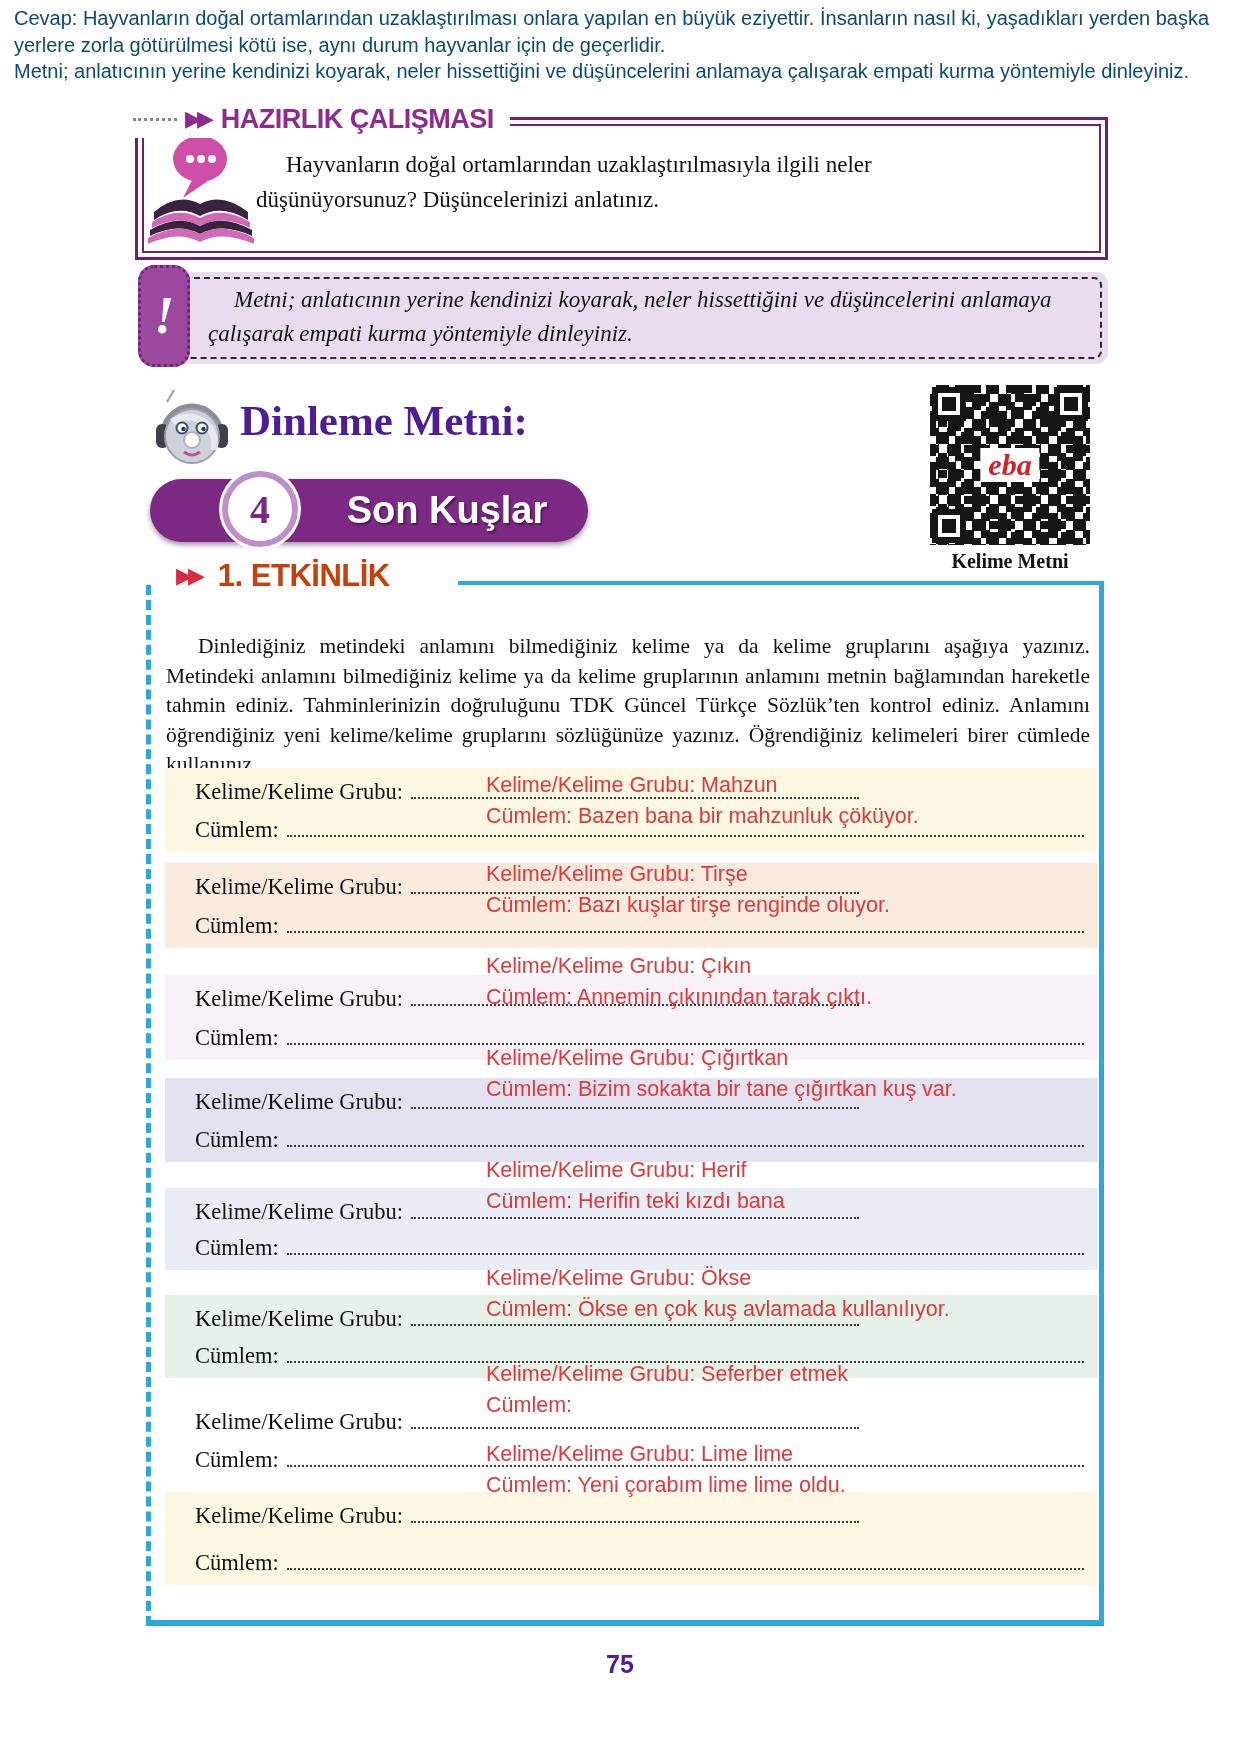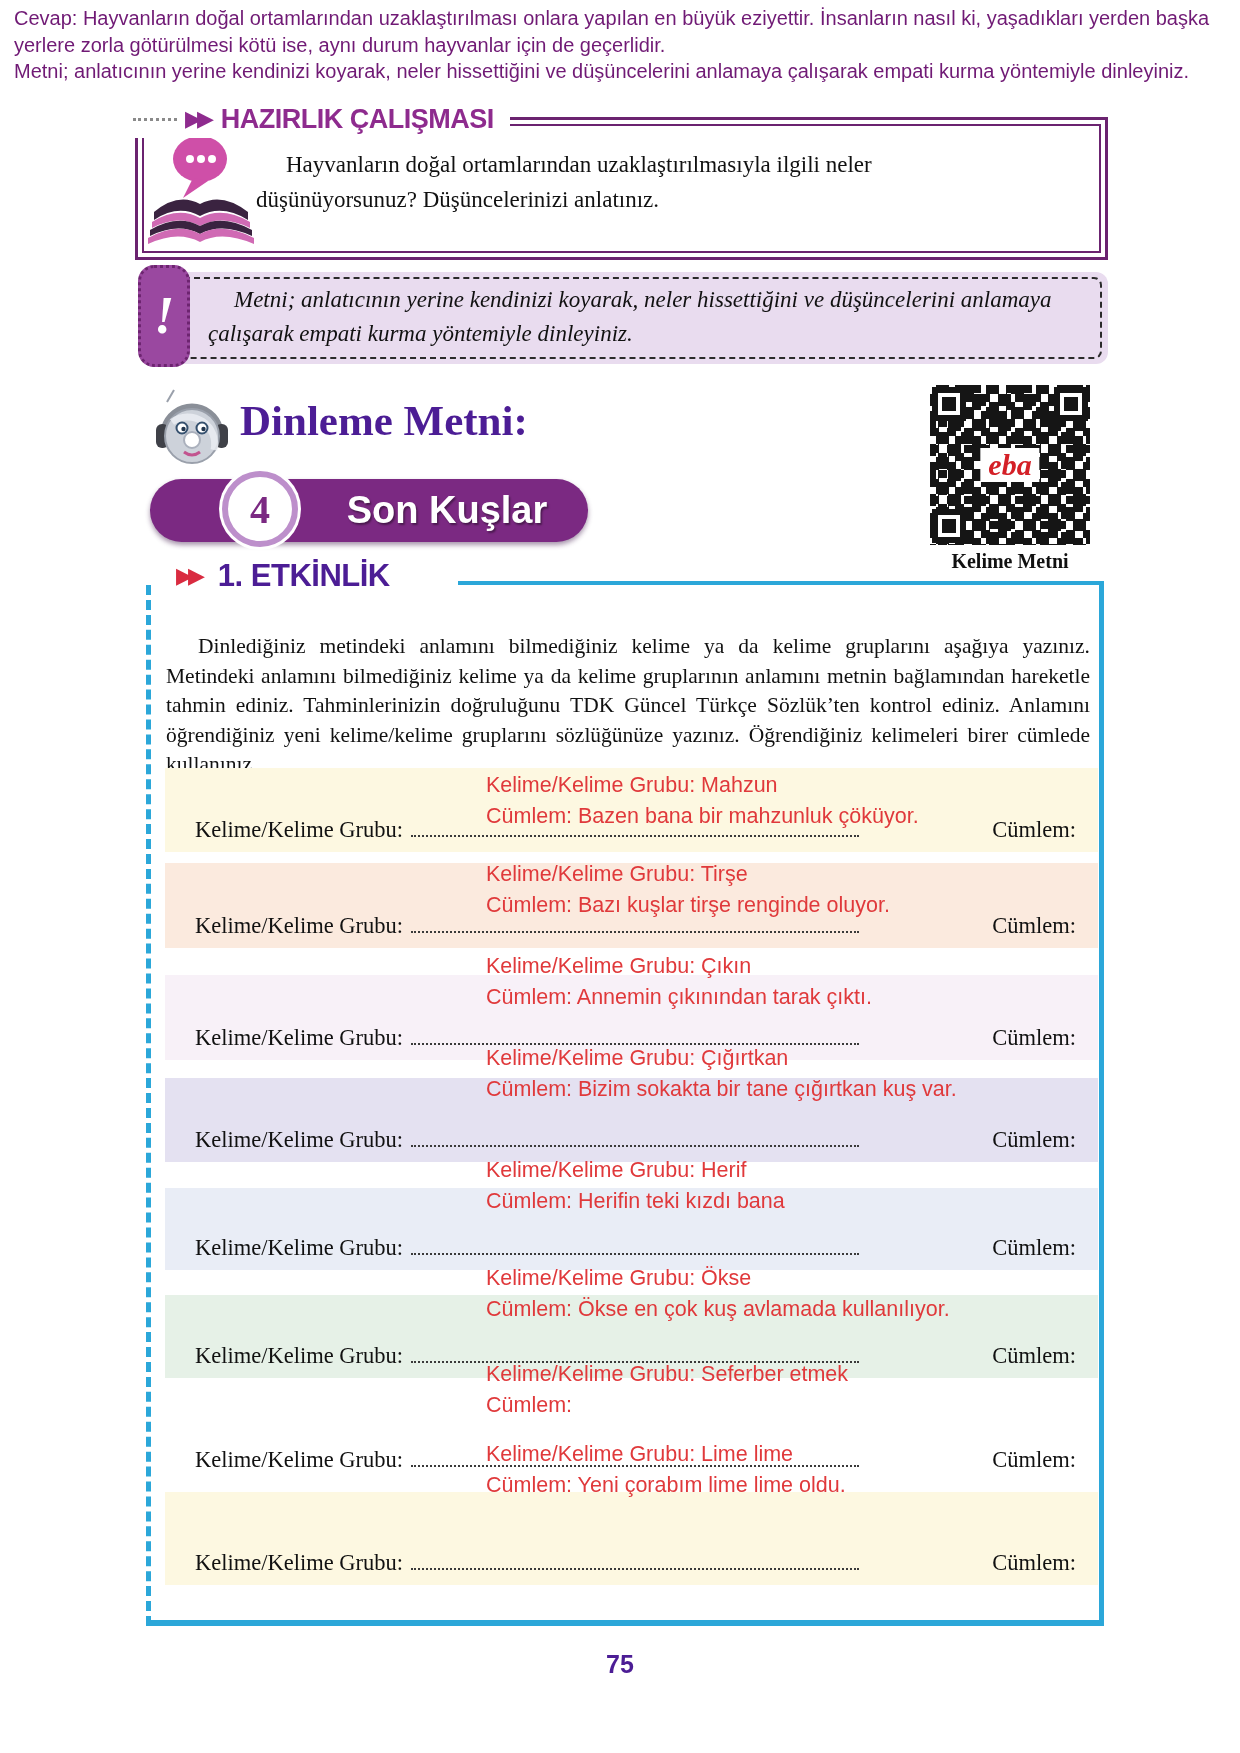--- a/index.html
+++ b/index.html
@@ -1,21 +1,21 @@
 <!DOCTYPE html>
 <html lang="tr"><head>
 <meta charset="utf-8">
 <style>
   html,body{margin:0;padding:0;background:#fff;}
   #page{position:relative;width:1240px;height:1753px;background:#fff;
         font-family:"Liberation Serif",serif;overflow:hidden;color:#111;}
 
   
   .top-note{position:absolute;left:14px;top:5px;width:1214px;
-    font-family:"Liberation Sans",sans-serif;font-size:20px;line-height:26.5px;color:#701a75;}
+    font-family:"Liberation Sans",sans-serif;font-size:20px;line-height:26.5px;color:#0c4a6e;}
 
   
   .hz-box{position:absolute;left:135px;top:117px;width:973px;height:143px;box-sizing:border-box;
     border:3px solid #6b2370;outline:2px solid #6b2370;outline-offset:-9px;background:#fff;}
   .hz-head{position:absolute;left:133px;top:100px;height:38px;display:flex;align-items:center;
     background:#fff;padding:0 16px 0 0;z-index:3;}
   .hz-dotted{width:44px;border-top:3px dotted #8a8a8a;margin-right:8px;}
   .arrow-pair{font-size:22px;letter-spacing:-5px;margin-right:12px;line-height:1;}
   .arrow-pair .a1{color:#8e2b8e}
   .hz-title{font-family:"Liberation Sans",sans-serif;font-weight:bold;font-size:27px;
@@ -67,27 +67,27 @@
     font-weight:bold;font-size:20px;}
 
   
   .act-box{position:absolute;left:146px;top:585px;width:958px;height:1041px;box-sizing:border-box;
     border-left:5px dashed #2ba7d9;border-right:5px solid #2ba7d9;border-bottom:6px solid #2ba7d9;}
   .act-line{position:absolute;left:458px;top:581px;width:646px;height:4px;background:#2ba7d9;}
   .act-head{position:absolute;left:176px;top:558px;display:flex;align-items:center;background:#fff;
     padding-right:16px;z-index:3;}
   .act-head .arrow-pair .a1{color:#d92b40}
   .act-title{font-family:"Liberation Sans",sans-serif;font-weight:bold;font-size:31px;
-    color:#4c1d95;margin-left:6px;letter-spacing:-0.5px;white-space:nowrap;}
+    color:#c2410c;margin-left:6px;letter-spacing:-0.5px;white-space:nowrap;}
   .act-instructions{position:absolute;left:166px;top:606px;width:924px;font-size:21.5px;
     line-height:29.5px;text-align:justify;text-indent:32px;margin-top:26px;}
 
   
   .row{position:absolute;left:165px;width:933px;box-sizing:border-box;
-    padding:11px 14px 9px 30px;display:flex;justify-content:space-between;}
+    padding:11px 14px 9px 30px;display:flex;flex-direction:column;justify-content:space-between;}
   .row-line{display:flex;align-items:flex-end;font-size:22.5px;white-space:nowrap;}
   .leader{border-bottom:2.6px dotted #3a3a3a;margin:0 0 6px 8px;height:0;align-self:flex-end;}
   .leader.word{width:448px;}
   .leader.sent{flex:1;}
   .r1{top:768px;height:84px;background:#fdf8e1}
   .r2{top:863px;height:85px;background:#fbeade}
   .r3{top:975px;height:85px;background:#f8f1f8}
   .r4{top:1078px;height:84px;background:#e4e1f1}
   .r5{top:1188px;height:82px;background:#e9edf6}
   .r6{top:1295px;height:83px;background:#e6f1e7}

